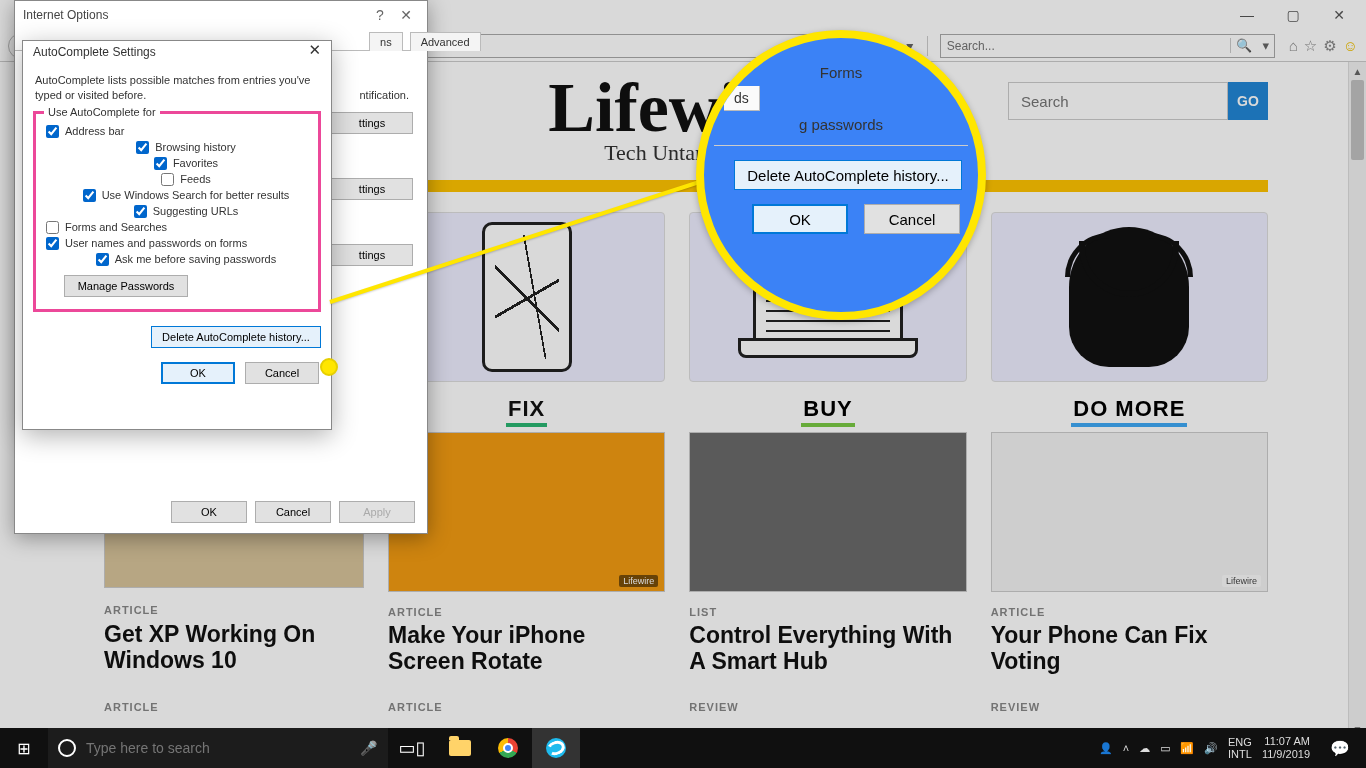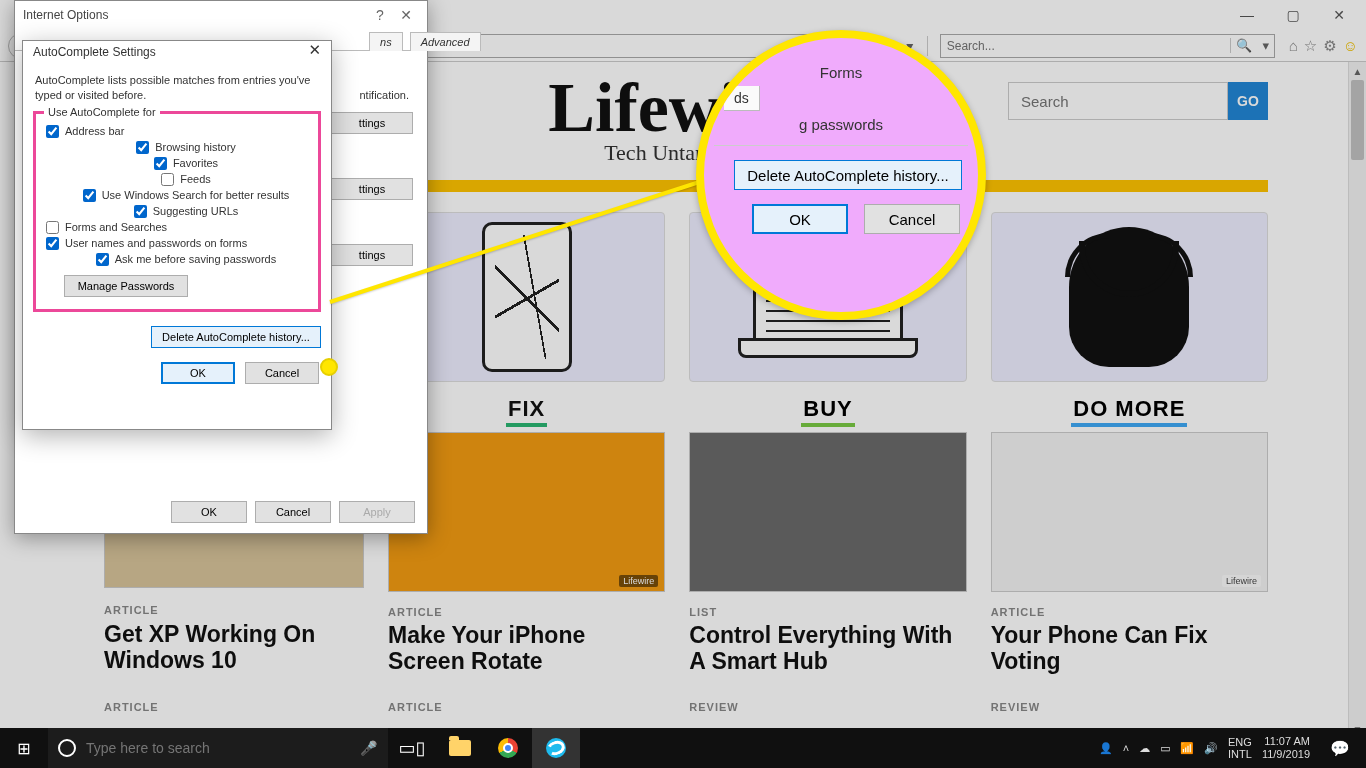--- a/index.html
+++ b/index.html
@@ -75,21 +75,21 @@
   .card-orange { background:#f39c12;}
   .card-hub { background:#6a6a6a;}
   .card-vote { background:#f2f2f2;}
   .badge { position:absolute; bottom:4px; right:6px; font-size:9px; color:#fff; background:rgba(0,0,0,.5); padding:1px 4px; border-radius:2px;}
 
   
   .dlg { position:absolute; top:0; left:14px; width:414px; height:534px; background:#fff; border:1px solid #888; box-shadow:0 4px 20px rgba(0,0,0,.35); z-index:8; font-size:11px; color:#333;}
   .dlg .dlg-title { height:28px; display:flex; align-items:center; padding:0 8px; font-size:12px; color:#444; }
   .dlg .dlg-title .spacer { flex:1; }
   .dlg .dlg-title .qmark, .dlg .dlg-title .x { width:26px; text-align:center; color:#666; font-size:14px;}
-  .dlg-tabs { display:flex; padding:0 6px; border-bottom:1px solid #bbb; height:22px; align-items:flex-end; gap:8px;font-style:italic;}
+  .dlg-tabs { display:flex; padding:0 6px; border-bottom:1px solid #bbb; height:22px; align-items:flex-end; gap:8px;}
   .dlg-tab { padding:3px 10px; border:1px solid #bbb; border-bottom:none; background:#f4f4f4; font-size:11px; position:relative; top:1px; margin-right:-1px;}
   .dlg-tab.hidden { visibility:hidden; }
   .dlg-body { padding:10px 14px; }
   .dlg-row { display:flex; justify-content:flex-end; margin:5px 0;}
   .dlg-btn-wide { width:82px; height:22px; border:1px solid #adadad; background:#e1e1e1; font-size:11px;}
   .dlg-footer { position:absolute; bottom:10px; left:0; right:0; display:flex; justify-content:flex-end; gap:8px; padding:0 12px;}
   .dlg-footer button { width:76px; height:22px; border:1px solid #adadad; background:#e1e1e1; font-size:11px;}
   .dlg-footer button.disabled { color:#aaa; }
 
   
@@ -103,21 +103,21 @@
   .cb input { width:13px; height:13px; accent-color:#0066cc;}
   .indent1 { margin-left:18px;justify-content:center; }
   .manage-btn { margin:6px 0 0 18px; width:124px; height:22px; border:1px solid #adadad; background:#e1e1e1; font-size:11px;}
   .del-btn { display:block; margin:14px 10px 0 auto; width:170px; height:22px; border:1px solid #0078d7; background:#e5f1fb; font-size:11px;}
   .dlg2-footer { display:flex; justify-content:flex-end; gap:10px; padding:14px 12px 0;}
   .dlg2-footer button { width:74px; height:22px; font-size:11px;}
   .btn-primary { border:2px solid #0078d7; background:#e5f1fb; }
   .btn-normal { border:1px solid #adadad; background:#e1e1e1; }
 
   
-  .callout { position:absolute; top:30px; left:696px; width:290px; height:290px; border-radius:50%; border:8px solid #ffe600; background:#f0abfc; z-index:20; overflow:hidden; box-shadow:0 2px 6px rgba(0,0,0,.25);}
+  .callout { position:absolute; top:30px; left:696px; width:290px; height:290px; border-radius:50%; border:8px solid #ffe600; background:#3b82f6; z-index:20; overflow:hidden; box-shadow:0 2px 6px rgba(0,0,0,.25);}
   .callout-inner { position:absolute; top:24px; left:10px; right:10px; font-size:15px; color:#333;}
   .callout-inner .line { padding:2px 10px; }
   .callout-inner .frag { border:1px solid #bbb; border-left:none; border-top:none; display:inline-block; padding:4px 10px; margin:1px 0; background:#fafafa; font-size:14px;}
   .callout-inner hr { border:none; border-top:1px solid #ccc; margin:10px 0 14px;}
   .callout-inner .zoom-del { width:228px; height:30px; border:1px solid #0078d7; background:#e5f1fb; font-size:15px; margin-left:20px; display:block;}
   .callout-inner .zoom-row { display:flex; gap:16px; margin:14px 0 0 38px;}
   .callout-inner .zoom-row button { width:96px; height:30px; font-size:15px;}
   .callout-line { position:absolute; z-index:18; top:300px; left:330px; width:390px; height:4px; background:#ffe600; transform-origin:left center; transform:rotate(-18deg); box-shadow:0 1px 2px rgba(0,0,0,.2);}
   .callout-dot { position:absolute; z-index:19; top:358px; left:320px; width:18px; height:18px; border-radius:50%; background:#ffe600; border:2px solid #e6cf00;}
 

